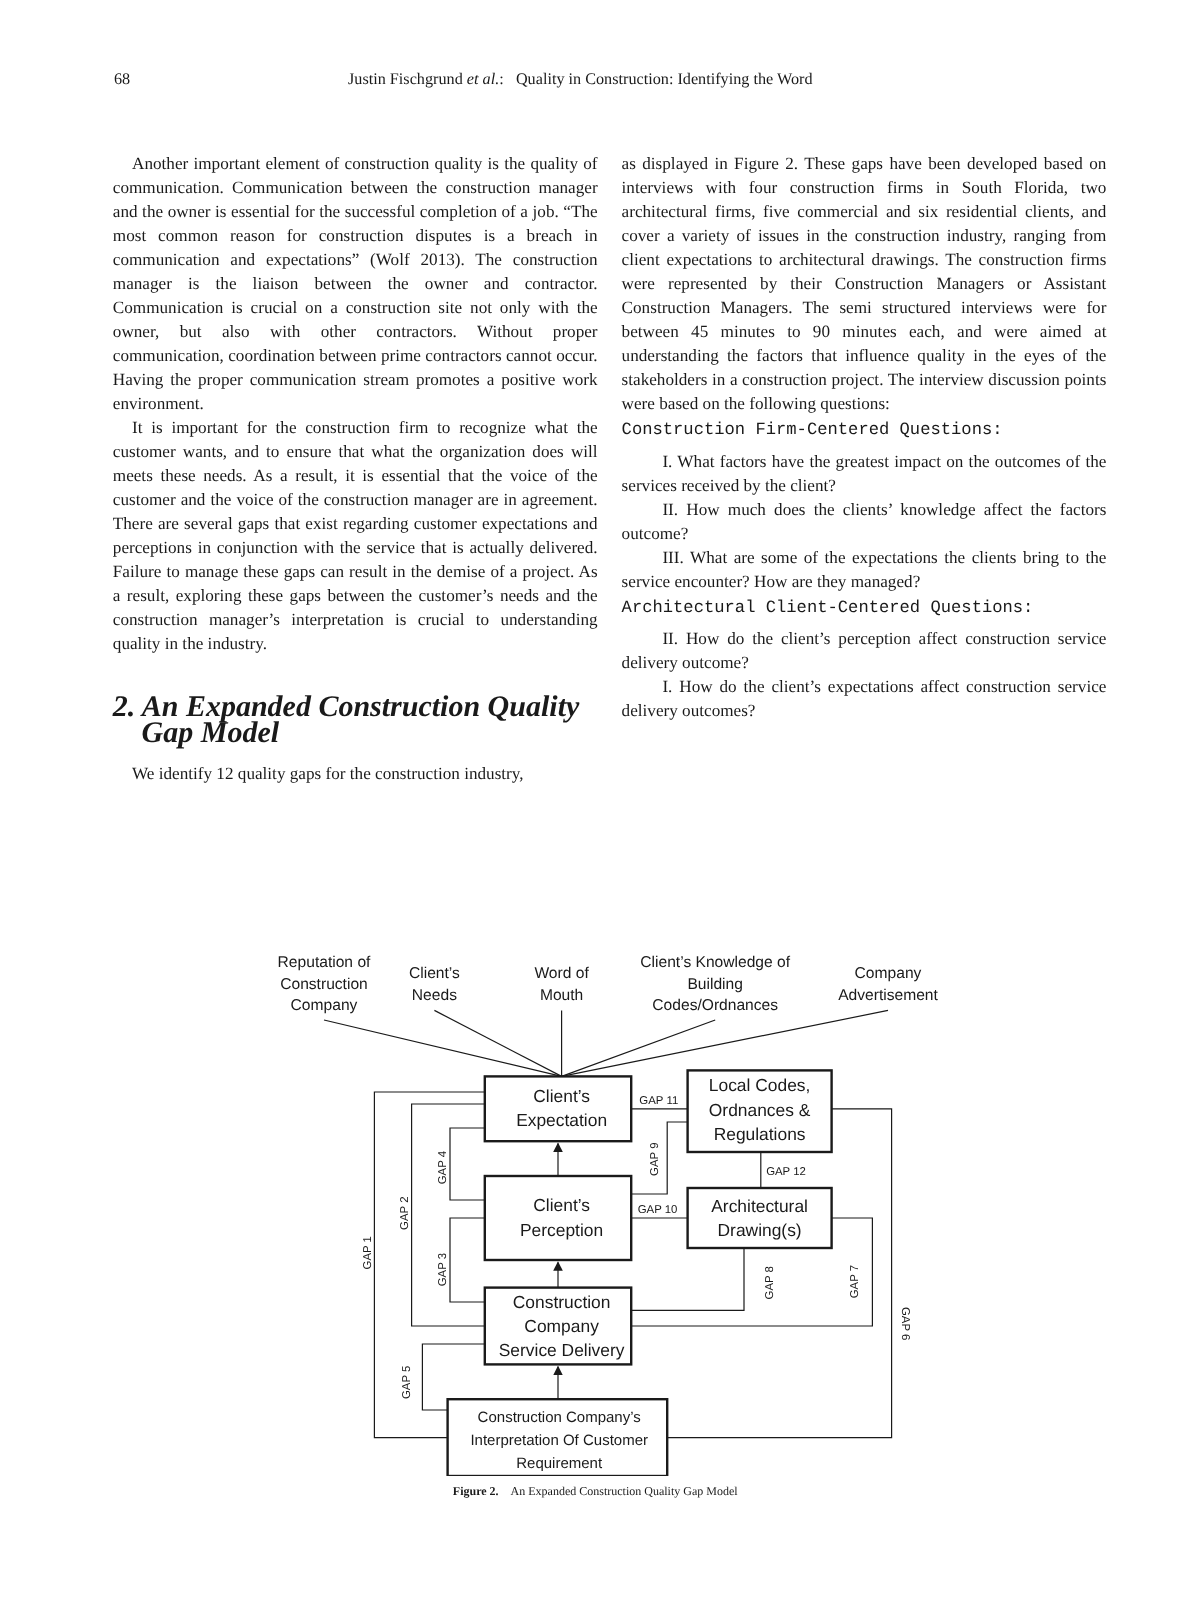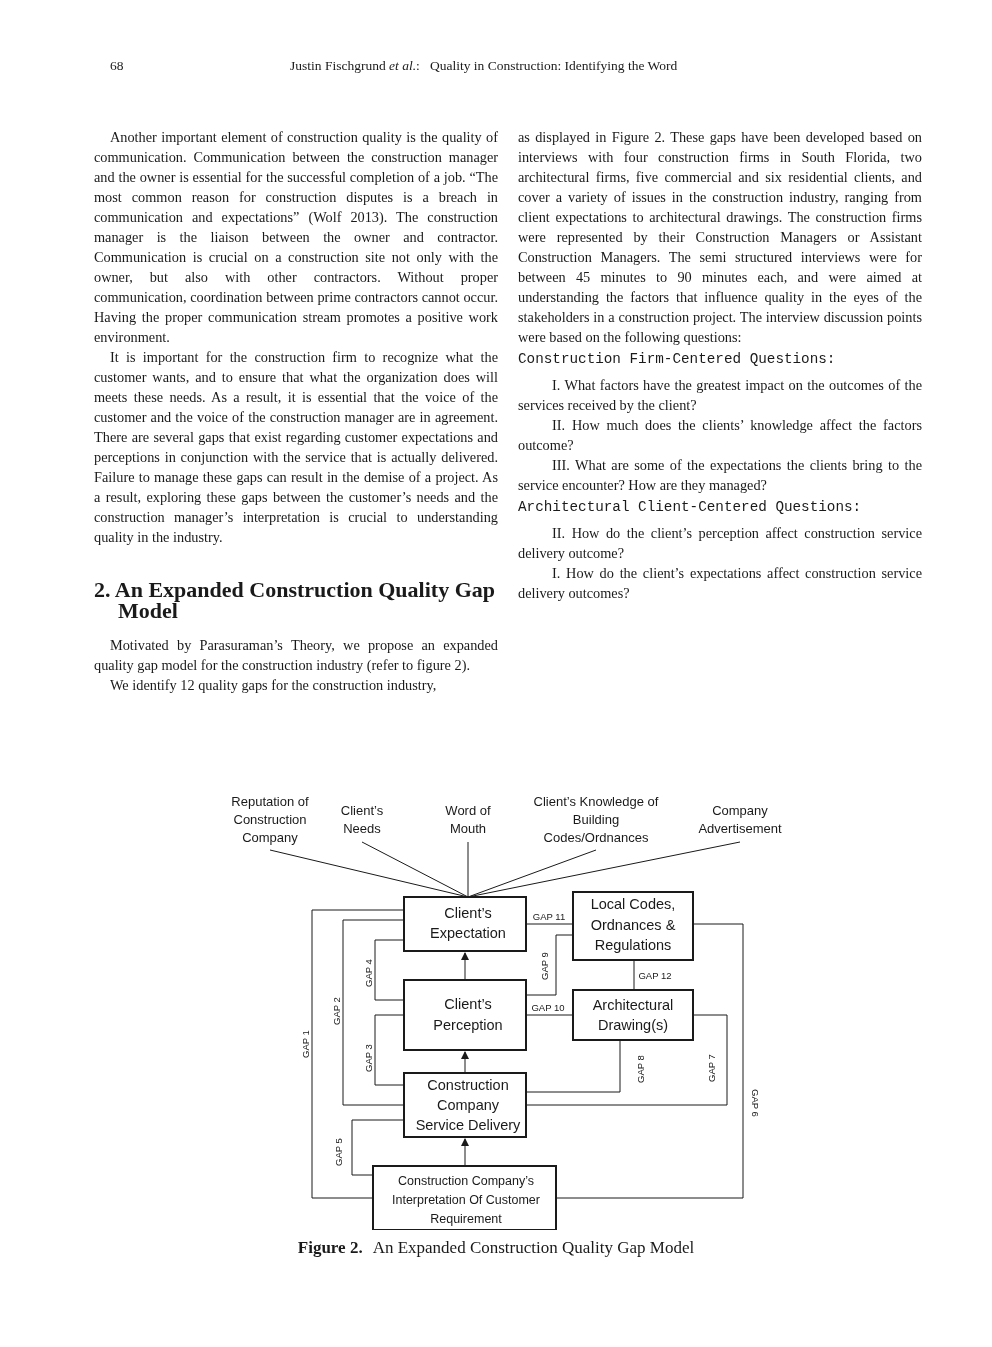--- a/index.html
+++ b/index.html
@@ -1,48 +1,47 @@
 <!DOCTYPE html>
 <html><head>
 <meta charset="utf-8">
 <style>
   html, body { margin: 0; padding: 0; background: #ffffff; }
   body { width: 992px; height: 1347px; position: relative; overflow: hidden;
          font-family: "Liberation Serif", "DejaVu Serif", serif; color: #1a1a1a; }
   .header { position: absolute; top: 58px; left: 0; width: 992px; height: 20px; font-size: 13.5px; }
-  .page-no { position: absolute; left: 110px; top: 0; }
+  .page-no { position: absolute; left: 95px; top: 0; }
   .running { position: absolute; left: 290px; top: 0; }
   .running i { font-style: italic; }
   .col { position: absolute; top: 127px; width: 404px; font-size: 14.3px; line-height: 20px; text-align: justify; }
   .col-left { left: 94px; }
   .col-right { left: 518px; }
   .col p { margin: 0; text-indent: 16px; }
   .col p.noindent { text-indent: 0; }
-  .section-title { font-weight: bold; font-size: 22px; line-height: 21px; margin: 32px 0 14px 0; text-indent: 0; padding-left: 24px; text-indent: -24px; text-align: left; }
+  .section-title { font-weight: bold; font-size: 25px; line-height: 21px; margin: 32px 0 14px 0; text-indent: 0; padding-left: 24px; text-indent: -24px; text-align: left; font-style: italic; }
   .q-label { margin: 2px 0 6px 0 !important; text-indent: 0 !important; text-align: left; font-family: Liberation Mono, monospace; }
   .q-item { text-indent: 34px !important; }
   .figure { position: absolute; left: 0; top: 790px; width: 992px; height: 440px; padding-left: 32px; }
   .figure svg { position: absolute; left: 0; top: 0; }
   .fig-text { font-family: "Liberation Sans", "DejaVu Sans", sans-serif; }
-  .caption { position: absolute; top: 1238px; left: 0; width: 992px; text-align: center; font-size: 17px; }
+  .caption { position: absolute; top: 1238px; left: 0; width: 992px; text-align: center; font-size: 10px; }
   .caption b { font-weight: bold; margin-right: 10px; }
 </style>
 </head>
 <body>
 
 <div class="header">
   <span class="page-no">68</span>
   <span class="running"><span>Justin Fischgrund</span> <i>et al.</i><span>:</span>&nbsp;&nbsp;&nbsp;<span>Quality in Construction: Identifying the Word</span></span>
 </div>
 
 <div class="col col-left">
   <p>Another important element of construction quality is the quality of communication. Communication between the construction manager and the owner is essential for the successful completion of a job. “The most common reason for construction disputes is a breach in communication and expectations” (Wolf 2013). The construction manager is the liaison between the owner and contractor. Communication is crucial on a construction site not only with the owner, but also with other contractors. Without proper communication, coordination between prime contractors cannot occur. Having the proper communication stream promotes a positive work environment.</p>
   <p>It is important for the construction firm to recognize what the customer wants, and to ensure that what the organization does will meets these needs. As a result, it is essential that the voice of the customer and the voice of the construction manager are in agreement. There are several gaps that exist regarding customer expectations and perceptions in conjunction with the service that is actually delivered. Failure to manage these gaps can result in the demise of a project. As a result, exploring these gaps between the customer’s needs and the construction manager’s interpretation is crucial to understanding quality in the industry.</p>
   <div class="section-title">2. An Expanded Construction Quality Gap Model</div>
-  <p>Motivated by Parasuraman’s Theory, we propose an expanded quality gap model for the construction industry (refer to figure 2).</p>
   <p>We identify 12 quality gaps for the construction industry,</p>
 </div>
 
 <div class="col col-right">
   <p class="noindent">as displayed in Figure 2. These gaps have been developed based on interviews with four construction firms in South Florida, two architectural firms, five commercial and six residential clients, and cover a variety of issues in the construction industry, ranging from client expectations to architectural drawings. The construction firms were represented by their Construction Managers or Assistant Construction Managers. The semi structured interviews were for between 45 minutes to 90 minutes each, and were aimed at understanding the factors that influence quality in the eyes of the stakeholders in a construction project. The interview discussion points were based on the following questions:</p>
   <p class="q-label">Construction Firm-Centered Questions:</p>
   <p class="q-item">I. What factors have the greatest impact on the outcomes of the services received by the client?</p>
   <p class="q-item">II. How much does the clients’ knowledge affect the factors outcome?</p>
   <p class="q-item">III. What are some of the expectations the clients bring to the service encounter? How are they managed?</p>
   <p class="q-label">Architectural Client-Centered Questions:</p>

